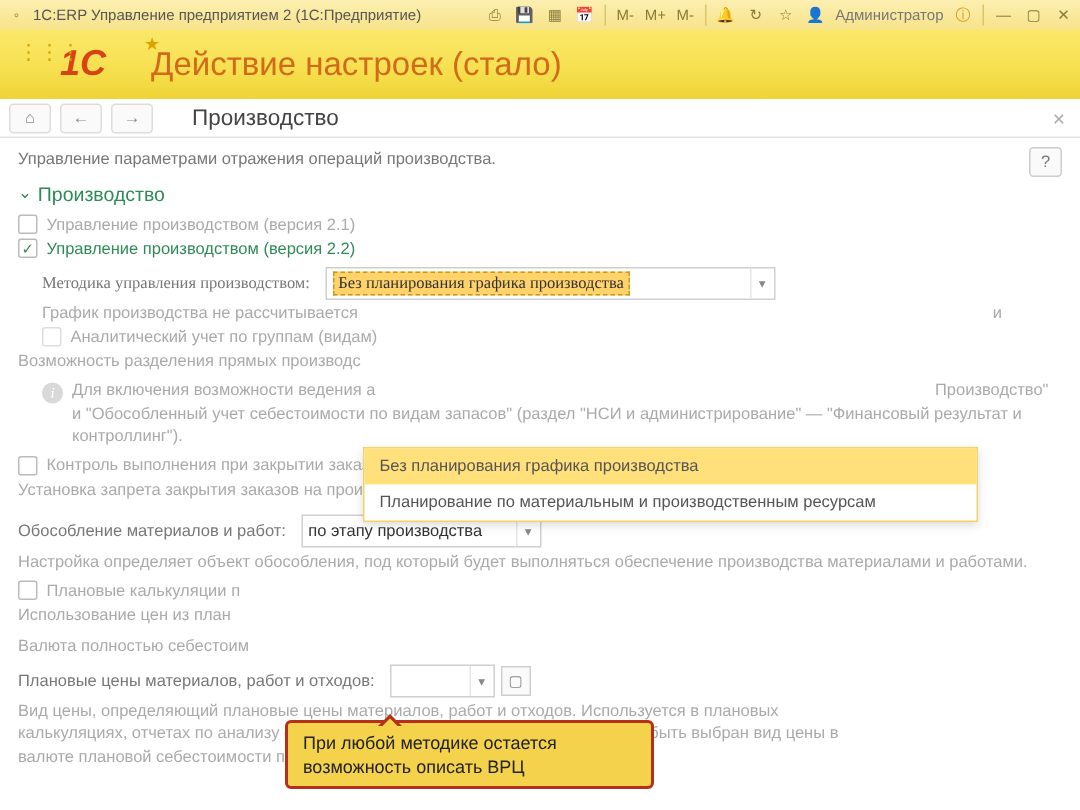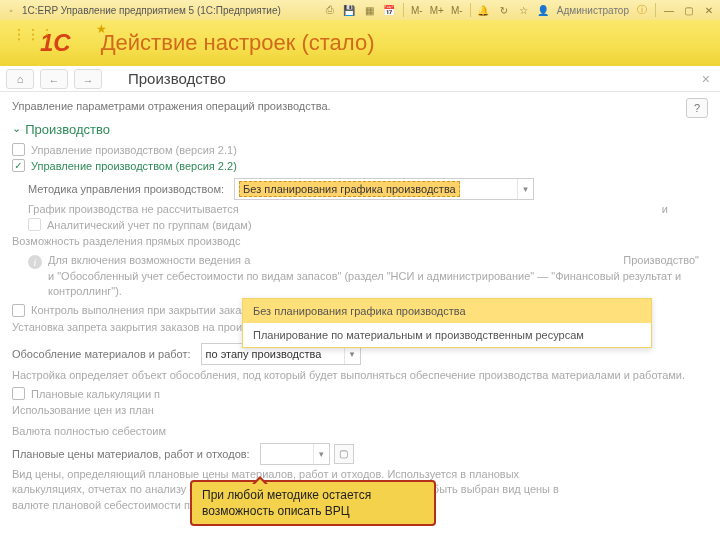--- a/index.html
+++ b/index.html
@@ -43,21 +43,21 @@
   .callout::after { content:""; position:absolute; top:-10px; left:61px; width:0; height:0; border:7px solid transparent; border-bottom-color:#f4d24b; }
   .price-row { display:flex; align-items:center; gap:4px; margin:6px 0 2px 0; }
   .mini-inputs { display:flex; gap:2px; align-items:center; }
   .mini-btn { width:20px; height:20px; border:1px solid #cfcfcf; background:#fafafa; display:inline-flex; align-items:center; justify-content:center; font-size:10px; color:#888; }
 </style>
 </head>
 <body>
 
 <div class="titlebar">
   <span class="tb-btn">◦</span>
-  <span>1С:ERP Управление предприятием 5  (1С:Предприятие)</span>
+  <span>1С:ERP Управление предприятием 2  (1С:Предприятие)</span>
   <div class="tb-icons">
     <span class="tb-btn">⎙</span>
     <span class="tb-btn">💾</span>
     <span class="tb-btn">▦</span>
     <span class="tb-btn">📅</span>
     <span class="tb-sep"></span>
     <span class="tb-btn">M-</span>
     <span class="tb-btn">M+</span>
     <span class="tb-btn">M-</span>
     <span class="tb-sep"></span>
@@ -99,21 +99,21 @@
 
   <div class="row">
     <span class="cb"></span>
     <span class="dim">Управление производством (версия 2.1)</span>
   </div>
   <div class="row">
     <span class="cb checked"></span>
     <span style="color:#2e8b57;">Управление производством (версия 2.2)</span>
   </div>
 
-  <div class="row indent" style="margin-top:6px;">
+  <div class="row indent" style="margin-top:6px;font-family:Liberation Serif, serif;">
     <span class="field-label">Методика управления производством:</span>
     <div class="select" style="width:300px;margin-left:4px;">
       <span class="sel-highlight">Без планирования графика производства</span>
       <span class="caret-box">▾</span>
     </div>
   </div>
   <div class="row indent dim" style="justify-content:space-between;width:640px;text-align:right;">
     <span>График производства не рассчитывается</span>
     <span>и</span>
   </div>

